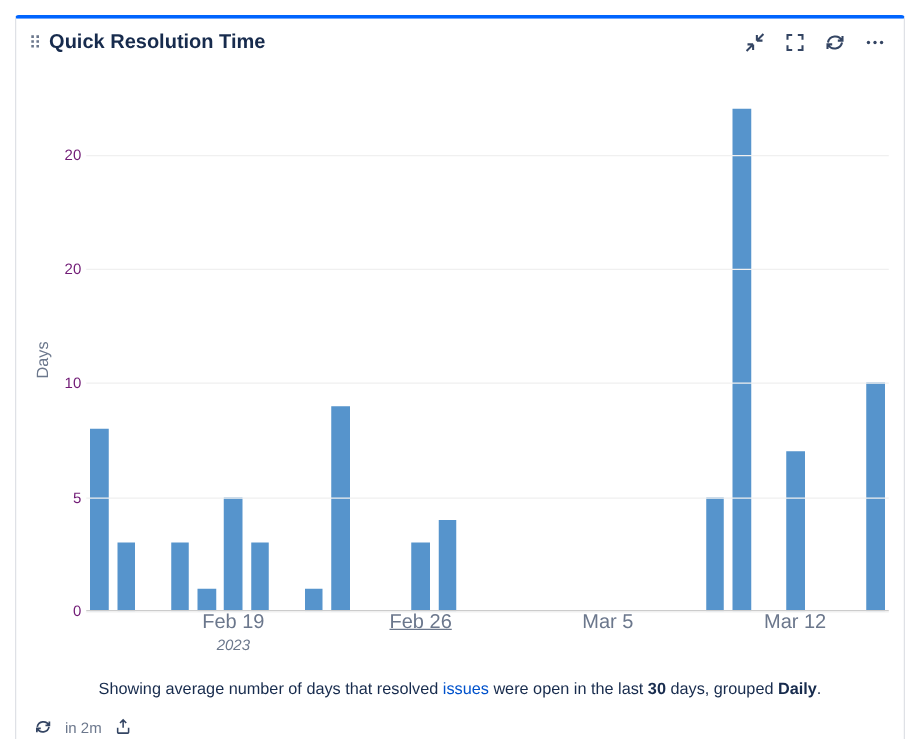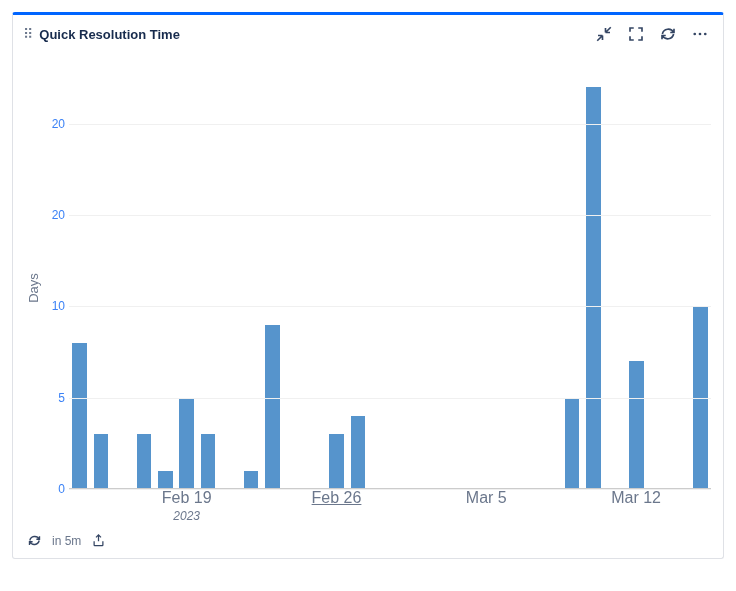--- a/index.html
+++ b/index.html
@@ -23,21 +23,21 @@
     padding: 10px 14px 6px 10px;
   }
   .drag-handle {
     color: #6b778c;
     font-size: 14px;
     margin-right: 8px;
     letter-spacing: -2px;
     cursor: grab;
   }
   .title {
-    font-size: 13px;
+    font-size: 16px;
     font-weight: 600;
     color: #172b4d;
     flex: 1;
   }
   .actions {
     display: flex;
     gap: 14px;
     align-items: center;
   }
   .icon-btn {
@@ -75,21 +75,21 @@
     position: absolute;
     left: 0; right: 0;
     border-top: 1px solid #f0f0f0;
   }
   .y-tick {
     position: absolute;
     left: -28px;
     width: 24px;
     text-align: right;
     font-size: 12px;
-    color: #3b82f6;
+    color: #701a75;
     transform: translateY(-50%);
   }
   .bars {
     position: absolute;
     left: 0; right: 0; bottom: 0; top: 0;
     display: flex;
     align-items: flex-end;
   }
   .bar-slot {
     flex: 1;
@@ -251,29 +251,32 @@
         <div class="grid-line" style="top: 13.0435%;"></div>
         <div class="y-tick" style="top: 13.0435%;">20</div>
         <div class="x-tick-label" style="left: 18.3333%;">Feb 19</div>
         <div class="x-tick-sub" style="left: 18.3333%; font-style: italic;">2023</div>
         <div class="x-tick-label" style="left: 41.6667%; text-decoration: underline;">Feb 26</div>
         <div class="x-tick-label" style="left: 65%;">Mar 5</div>
         <div class="x-tick-label" style="left: 88.3333%; text-align: right;">Mar 12</div>
       </div>
   </div>
 
+  <div class="footer-text">
+    <span>Showing average number of days that resolved </span><span class="link">issues</span><span> were open in the last </span><span class="bold">30</span><span> days, grouped </span><span class="bold">Daily</span><span>.</span>
+  </div>
 
   <div class="card-footer">
     <span class="icon-btn">
       <svg viewBox="0 0 24 24" fill="none" stroke="currentColor" stroke-width="2.2">
         <path d="M20 5v5h-5 M19.5 10a8 8 0 0 0-15 2"></path>
         <path d="M4 19v-5h5 M4.5 14a8 8 0 0 0 15-2"></path>
       </svg>
     </span>
-    <span>in 5m</span>
+    <span>in 2m</span>
     <span class="icon-btn">
       <svg viewBox="0 0 24 24" fill="none" stroke="currentColor" stroke-width="2">
         <path d="M12 3v10 M8 7l4-4 4 4"></path>
         <path d="M5 13v6a1 1 0 0 0 1 1h12a1 1 0 0 0 1-1v-6"></path>
       </svg>
     </span>
   </div>
 </div>
 
 </body></html>

